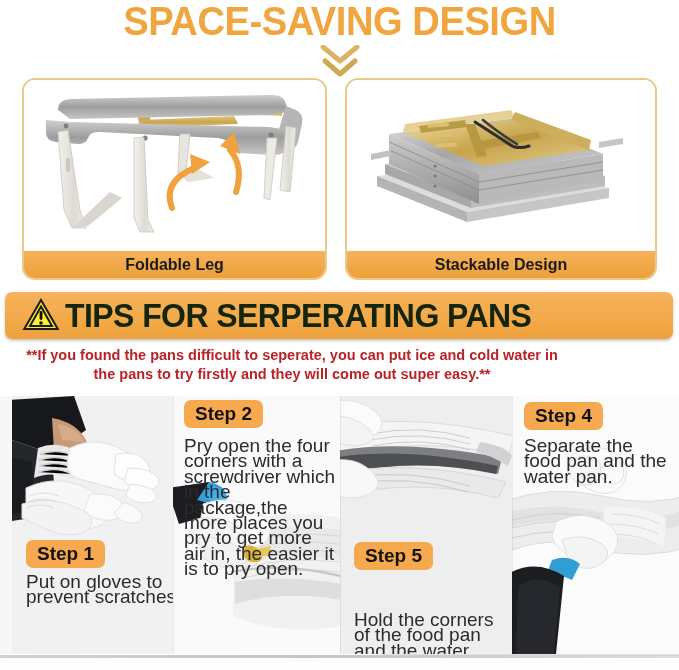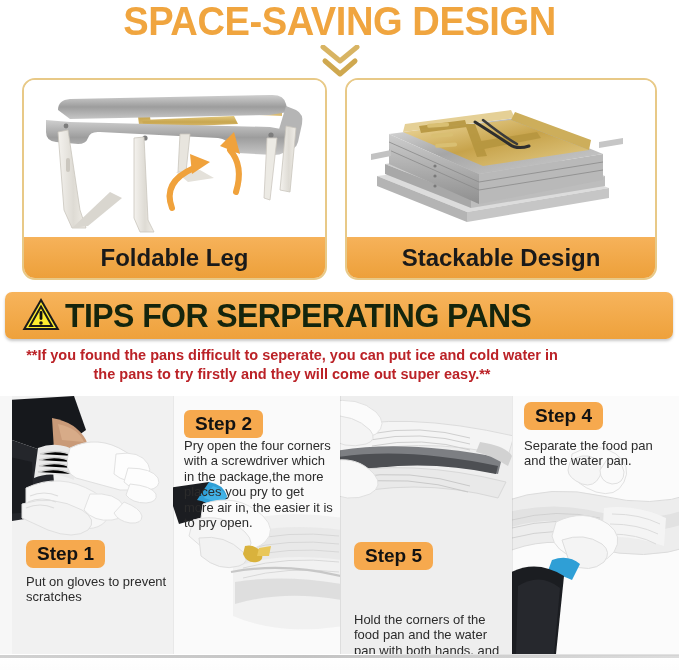--- a/index.html
+++ b/index.html
@@ -31,23 +31,23 @@
   .panel{
     position:absolute;top:0;height:202px;
     border:2px solid #e8c987;border-radius:13px;
     background:#ffffff;overflow:hidden;
     box-sizing:border-box;
   }
   .panel.left{left:22px;width:305px;}
   .panel.right{left:345px;width:312px;}
   .panel-art{position:absolute;left:0;top:0;right:0;height:160px;overflow:hidden;background:#fff;}
   .panel-label{
-    position:absolute;left:0;right:0;bottom:0;height:41px;
+    position:absolute;left:0;right:0;bottom:0;height:27px;
     background:linear-gradient(#f6b25a,#eda03a);
-    color:#1a1a1a;font-size:24px;font-weight:bold;
+    color:#1a1a1a;font-size:16px;font-weight:bold;
     display:flex;align-items:center;justify-content:center;
     letter-spacing:0px;
   }
 
   
   .tips-banner{
     position:absolute;left:5px;top:292px;width:668px;height:47px;
     background:linear-gradient(#f7b45c,#eea13b);
     border-radius:7px;
     box-shadow:0 2px 3px rgba(0,0,0,.22);
@@ -77,21 +77,21 @@
   .scol.c4{left:512px;width:167px;background:#fbfbfb;}
   .col-divider{position:absolute;top:0;width:1px;height:258px;background:rgba(0,0,0,.07);}
 
   .step-badge{
     position:absolute;display:inline-block;
     background:#f6a94e;border-radius:7px;
     color:#121212;font-size:19px;font-weight:bold;
     padding:2px 11px 3px 11px;line-height:23px;
   }
   .step-body{
-    position:absolute;color:#2b2b2b;font-size:13px;line-height:15.4px;
+    position:absolute;color:#2b2b2b;font-size:19px;line-height:15.4px;
   }
 
   
   .fold{
     position:absolute;left:0;bottom:0;width:679px;height:16px;
     background:linear-gradient(#ffffff,#fdfdfd);
   }
   .fold-line{
     position:absolute;left:0;bottom:12px;width:679px;height:3px;
     background:linear-gradient(90deg,#c9c9c9,#b9b9b9 45%,#d6d6d6);
@@ -321,21 +321,21 @@
         <path d="M30,108 q34,-12 60,12 q14,14 2,26 q-16,14 -44,2 l-22,-12 z" fill="#fbfbfb" stroke="#e3e3e3"></path>
         <path d="M20,124 q30,-8 52,12 q12,12 0,20 q-18,10 -42,-4 l-14,-12 z" fill="#f5f5f5" stroke="#e0e0e0"></path>
         <path d="M26,142 q26,-4 44,14 q8,10 -4,14 q-20,6 -38,-10 z" fill="#f2f2f2" stroke="#dedede"></path>
 
         <path d="M72,150 q10,-2 16,6 q4,8 -4,10 q-10,2 -14,-8 z" fill="#d9b23c"></path>
         <polygon points="86,152 98,150 96,160 84,160" fill="#e9c75a"></polygon>
 
         <path d="M58,176 q52,-10 110,4" fill="none" stroke="#c7c7c7" stroke-width="2.2"></path>
       </svg>
 
-      <div class="step-badge" style="left:11px;top:14px;border-radius:6px;">Step 2</div>
+      <div class="step-badge" style="left:11px;top:4px;">Step 2</div>
       <div class="step-body" style="left:11px;top:42px;width:152px;">Pry open the four corners with a screwdriver which in the package,the more places you pry to get more air in, the easier it is to pry open.</div>
     </div>
 
     <div class="scol c3">
       <svg width="172" height="258" viewBox="0 0 172 258" aria-hidden="true">
         <rect width="172" height="258" fill="#eeeeee"></rect>
 
         <path d="M-10,34 q70,-20 184,6 l-6,20 q-90,-22 -178,2 z" fill="#f4f4f4" stroke="#dcdcdc"></path>
         <g stroke="#cfcfcf" stroke-width="1" fill="none">
           <path d="M30,38 q50,-10 100,4"></path>

